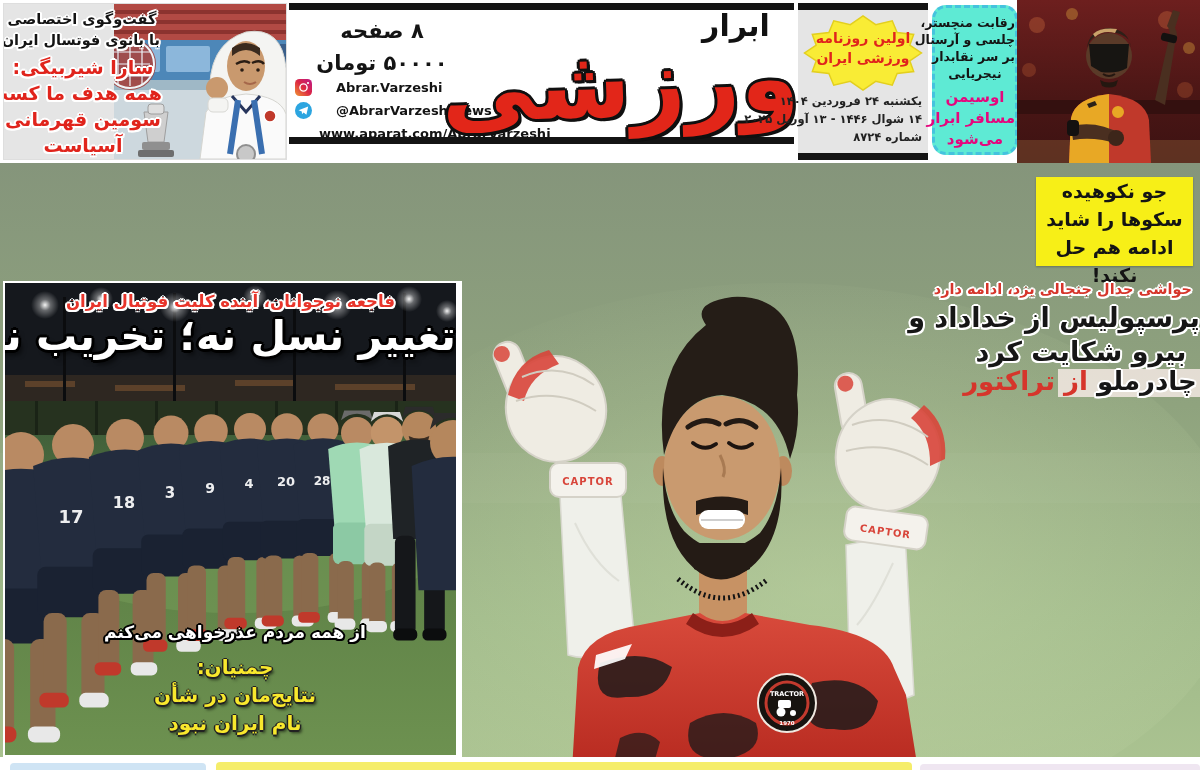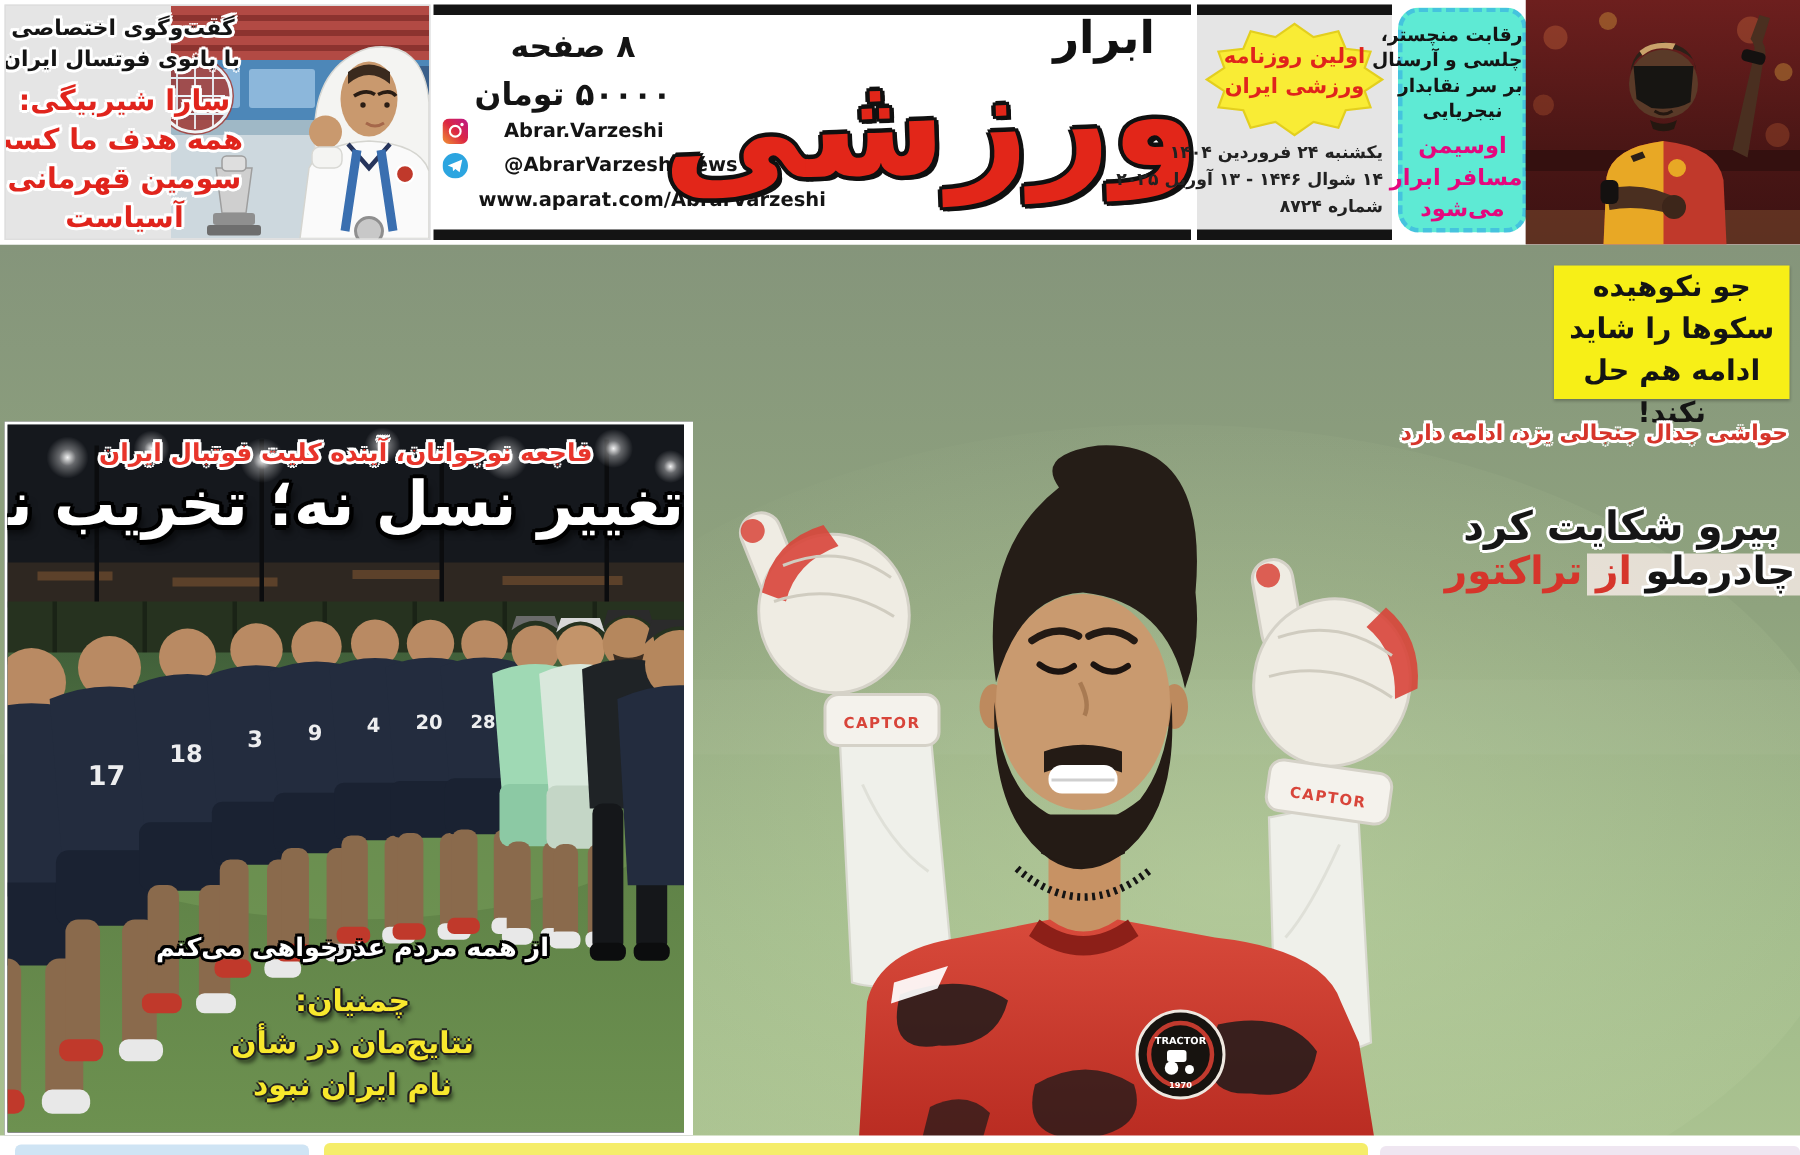--- a/index.html
+++ b/index.html
@@ -18,21 +18,21 @@
   .ow { text-shadow:-2px 0 #fff,2px 0 #fff,0 -2px #fff,0 2px #fff,-1.5px -1.5px #fff,1.5px -1.5px #fff,-1.5px 1.5px #fff,1.5px 1.5px #fff; }
   .ow-big { text-shadow:-3px 0 #fff,3px 0 #fff,0 -3px #fff,0 3px #fff,-2px -2px #fff,2px -2px #fff,-2px 2px #fff,2px 2px #fff,5px 6px 5px rgba(30,30,30,.45); }
   .ob { text-shadow:-2px 0 #000,2px 0 #000,0 -2px #000,0 2px #000,-1.5px -1.5px #000,1.5px -1.5px #000,-1.5px 1.5px #000,1.5px 1.5px #000; }
   .ob-big { text-shadow:-3px 0 #000,3px 0 #000,0 -3px #000,0 3px #000,-2px -2px #000,2px -2px #000,-2px 2px #000,2px 2px #000,4px 5px 4px rgba(0,0,0,.5); }
 
   
   .box-futsal { left:3px; top:3px; width:284px; height:157px; background:#e5e5e5; border:1px solid #dedede; overflow:hidden; }
   .futsal-kicker { left:0; top:5px; width:156px; font-size:14.5px; font-weight:bold; color:#141414; line-height:21px; }
   .futsal-head  { left:0; top:50px; width:158px; font-size:19px; font-weight:bold; color:#e0241c; line-height:26px; }
 
-  .box-logo { left:289px; top:3px; width:505px; height:157px; background:#fff; border-top:7px solid #141414; border-bottom:7px solid #141414; }
+  .box-logo { left:289px; top:3px; width:505px; height:141px; background:#fff; border-top:7px solid #141414; border-bottom:7px solid #141414; }
   .price { left:18px; top:5px; width:150px; font-size:21px; font-weight:bold; color:#141414; line-height:32px; }
   .social { left:6px; top:66px; width:240px; direction:ltr; }
   .social-row { display:flex; align-items:center; gap:24px; height:23px; font-size:13px; font-weight:bold; color:#141414; }
   .logo-top { left:392px; top:-2px; width:110px; font-size:30px; font-weight:bold; color:#111; }
   .logo-main { left:160px; top:6px; width:350px; font-size:95px; font-weight:bold; color:#e22619; transform:rotate(-2deg); line-height:135px;
     text-shadow:-3px 0 #101010,3px 0 #101010,0 -3px #101010,0 3px #101010,-2px -2px #101010,2px -2px #101010,-2px 2px #101010,3px 3px #101010; }
 
   .box-date { left:798px; top:3px; width:130px; height:157px; background:#e5e5e5; border-top:7px solid #141414; border-bottom:7px solid #141414; }
   .badge-txt { left:0; top:18px; width:100%; font-size:14px; font-weight:bold; color:#e0241c; line-height:20px; }
   .date-lines { left:0; top:82px; width:100%; padding:0 6px; font-size:11.5px; font-weight:bold; color:#222; line-height:18px; text-align:right; }
@@ -164,21 +164,21 @@
 
 
   <div class="abs side-yellow rtl ctr">
     <span>جو نکوهیده</span>
     <span>سکوها را شاید</span>
     <span>ادامه هم حل نکند!</span>
   </div>
 
   <div class="abs side-kicker rtl ctr nowrap ow">حواشی جدال جنجالی یزد، ادامه دارد</div>
   <div class="abs side-sub rtl ctr ow">
-    <br>
+    <span class="nowrap">پرسپولیس از خداداد و</span><br>
     <span class="nowrap">بیرو شکایت کرد</span>
   </div>
   <div class="abs side-band"></div>
   <div class="abs side-sub3 rtl ctr nowrap">
     <span class="ow">چادرملو</span>
     <span class="red-part">از تراکتور</span>
   </div>
 
   <div class="abs photo-youth">
     <svg width="451" height="472" viewBox="0 0 451 472" preserveAspectRatio="none">

